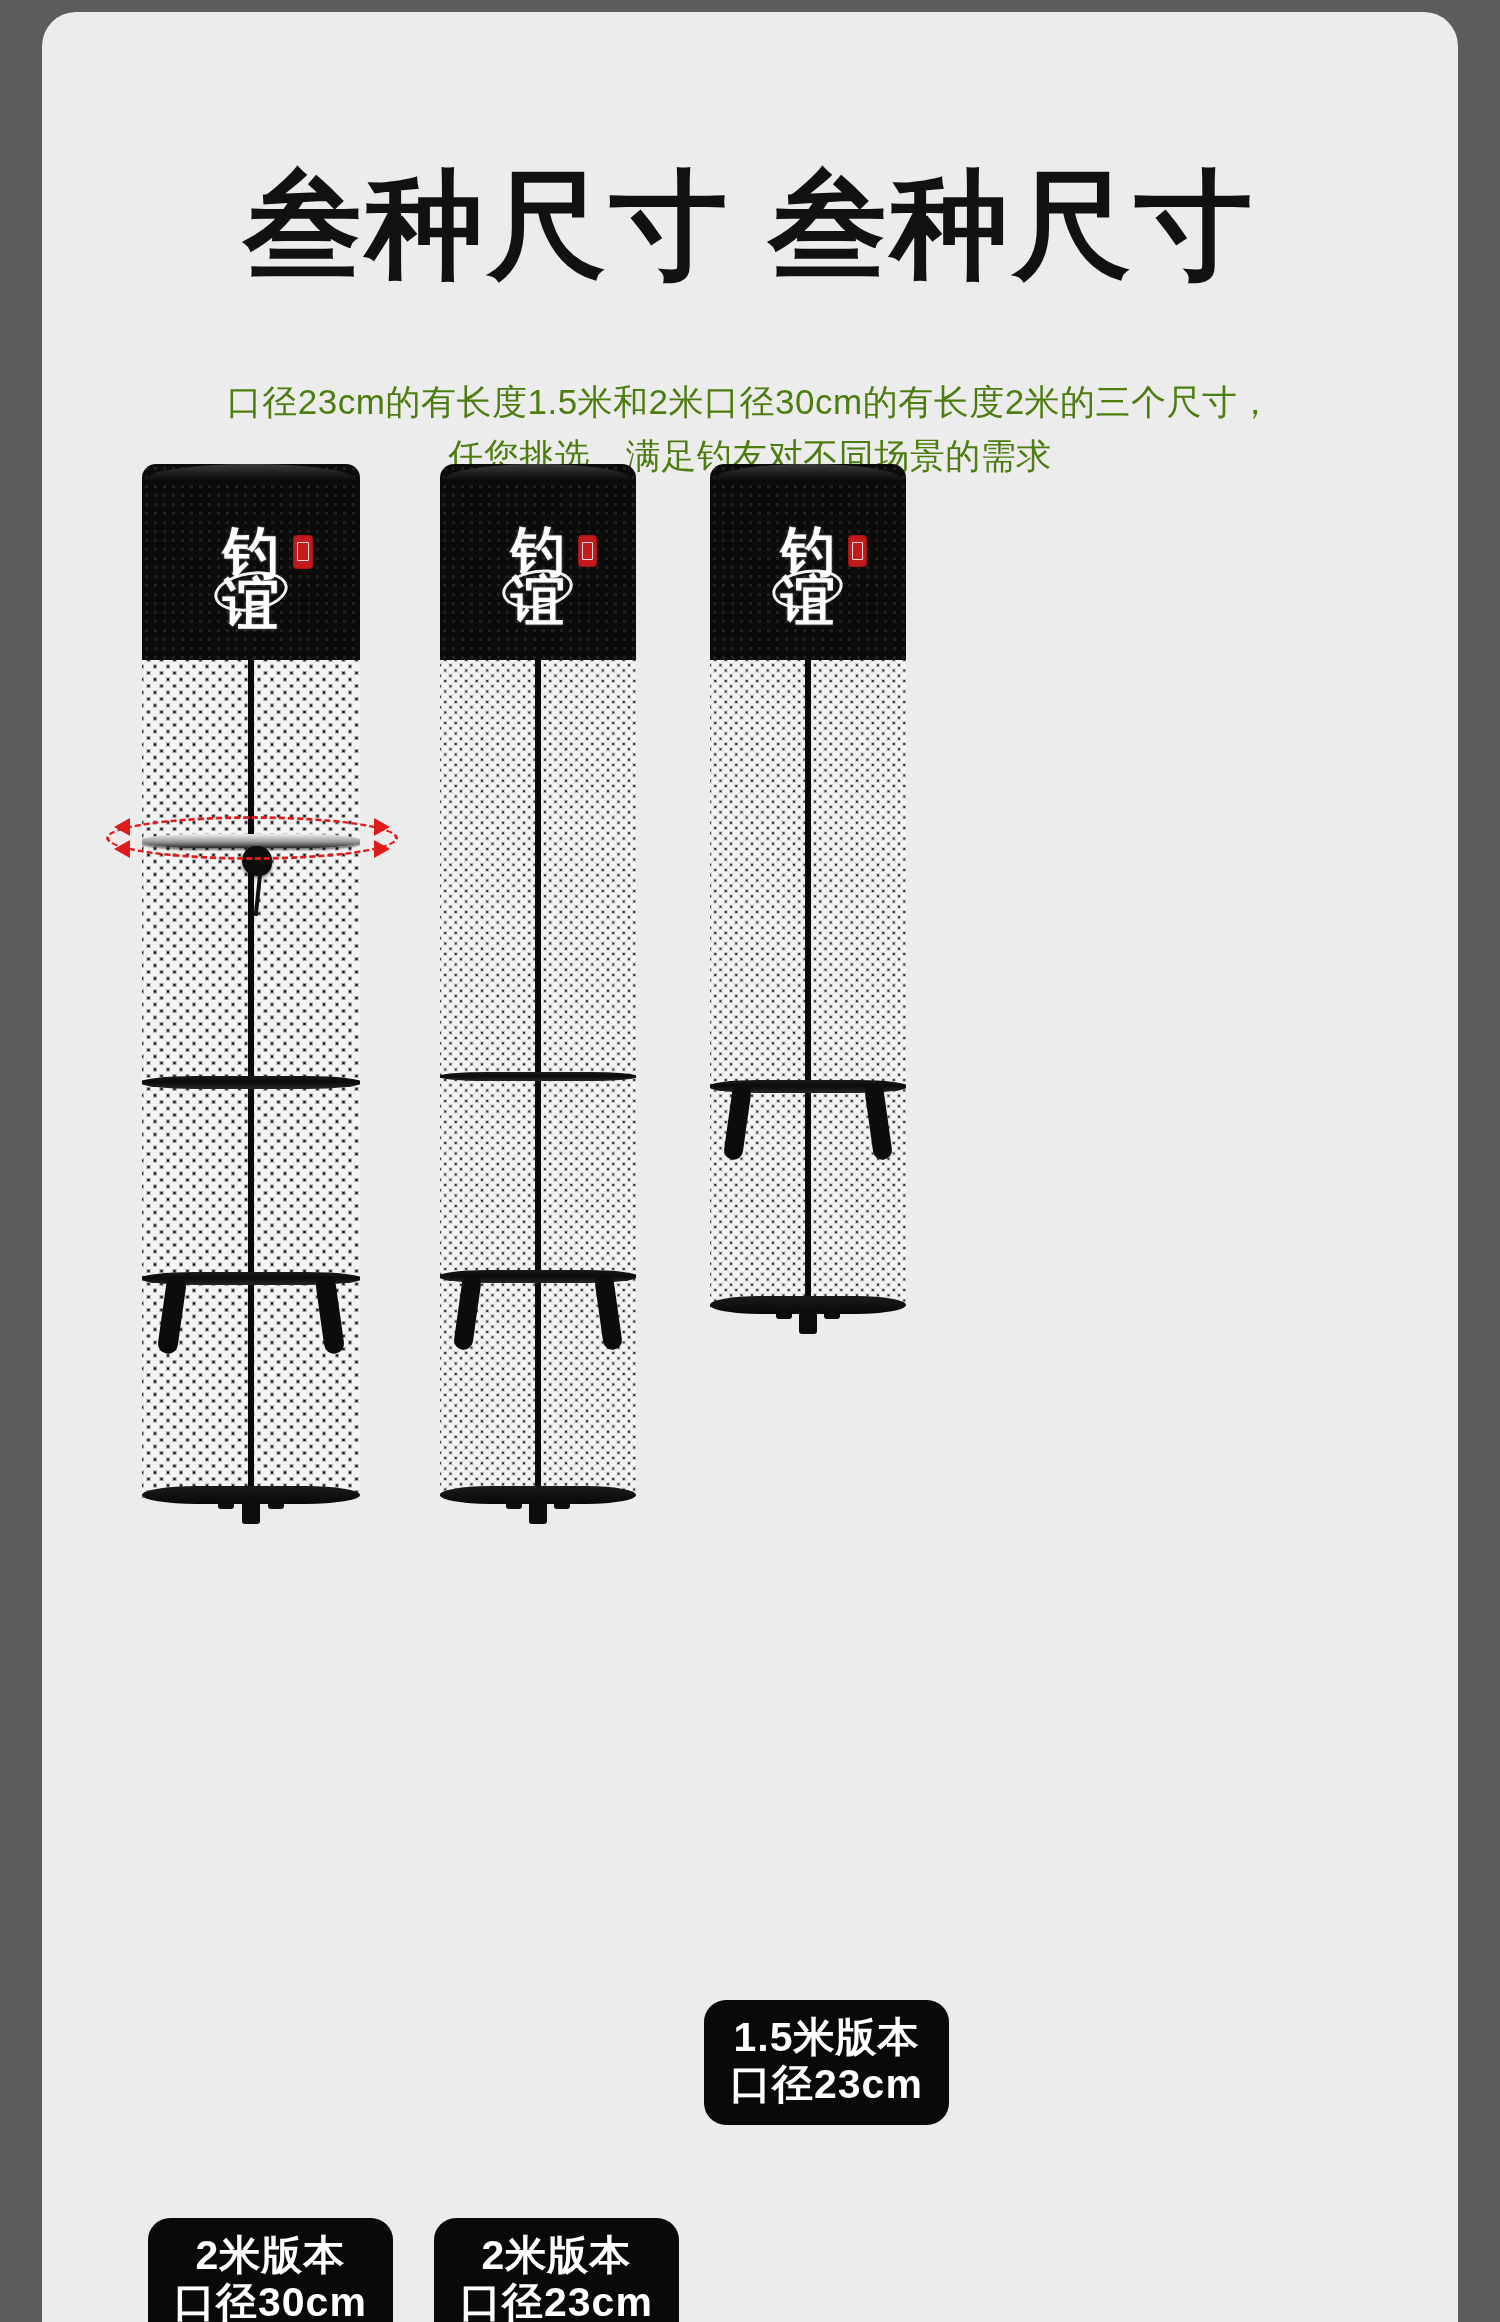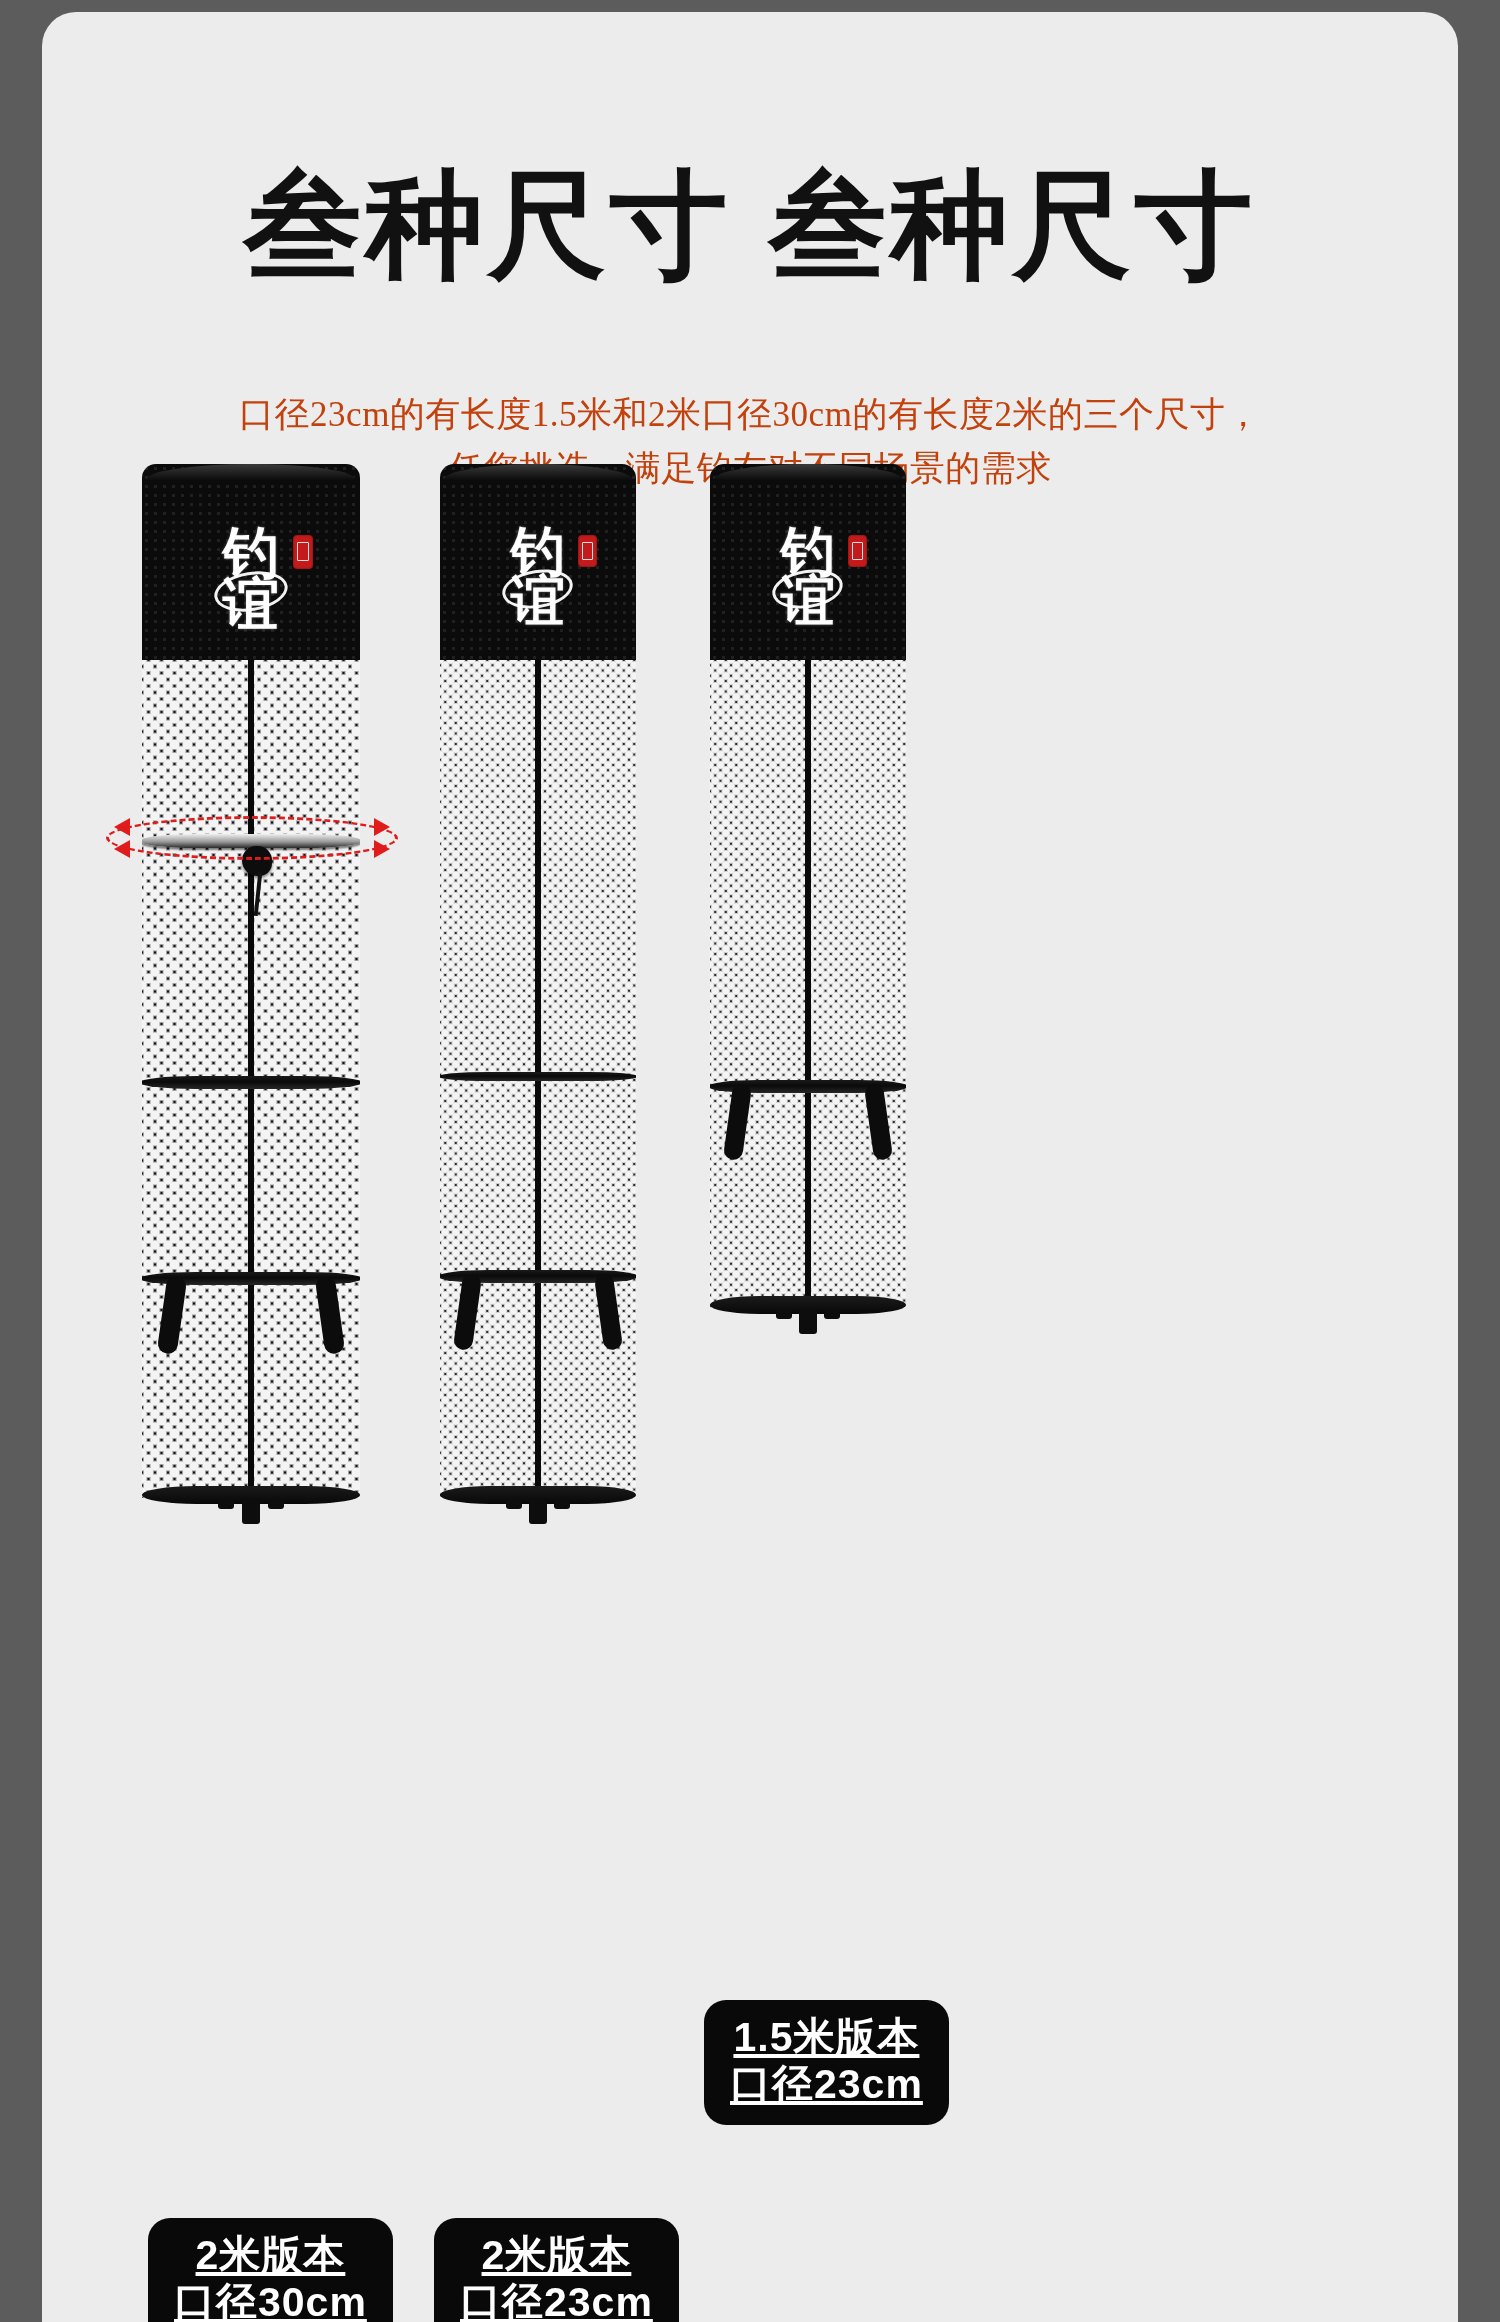--- a/index.html
+++ b/index.html
@@ -28,29 +28,28 @@
     position:absolute; top:150px; left:0; right:0;
     text-align:center;
     font-size:118px;
     font-weight:bold;
     letter-spacing:4px;
     color:#111;
     line-height:1.08;
     white-space:nowrap;
   }
   #subtitle {
-    position:absolute; top:376px; left:50%;
+    position:absolute; top:363px; left:50%;
     transform:translateX(-50%);
     width:1230px;
     text-align:center;
     font-size:35px;
-    color:#c2410c;
+    color:#4d7c0f;
     line-height:1.55;
     letter-spacing:.5px;
-    font-family:Liberation Serif, serif;
   }
   #subtitle .l2 { display:block; }
 
   
   #stage { position:absolute; left:0; top:0; width:1416px; height:2310px; }
 
   .product { position:absolute; }
 
   
   .collar {
@@ -195,21 +194,21 @@
     color:#fff;
     border-radius:22px;
     padding:14px 26px 18px;
     text-align:center;
     font-weight:bold;
     letter-spacing:1px;
     line-height:1.14;
     font-size:41px;
     white-space:nowrap;
   }
-  .badge span{ display:block;text-decoration:underline; }
+  .badge span{ display:block; }
 </style>
 </head>
 <body>
 
 <div id="page">
   <div id="card">
 
     <div id="title">叁种尺寸 叁种尺寸</div>
 
     <div id="subtitle">

